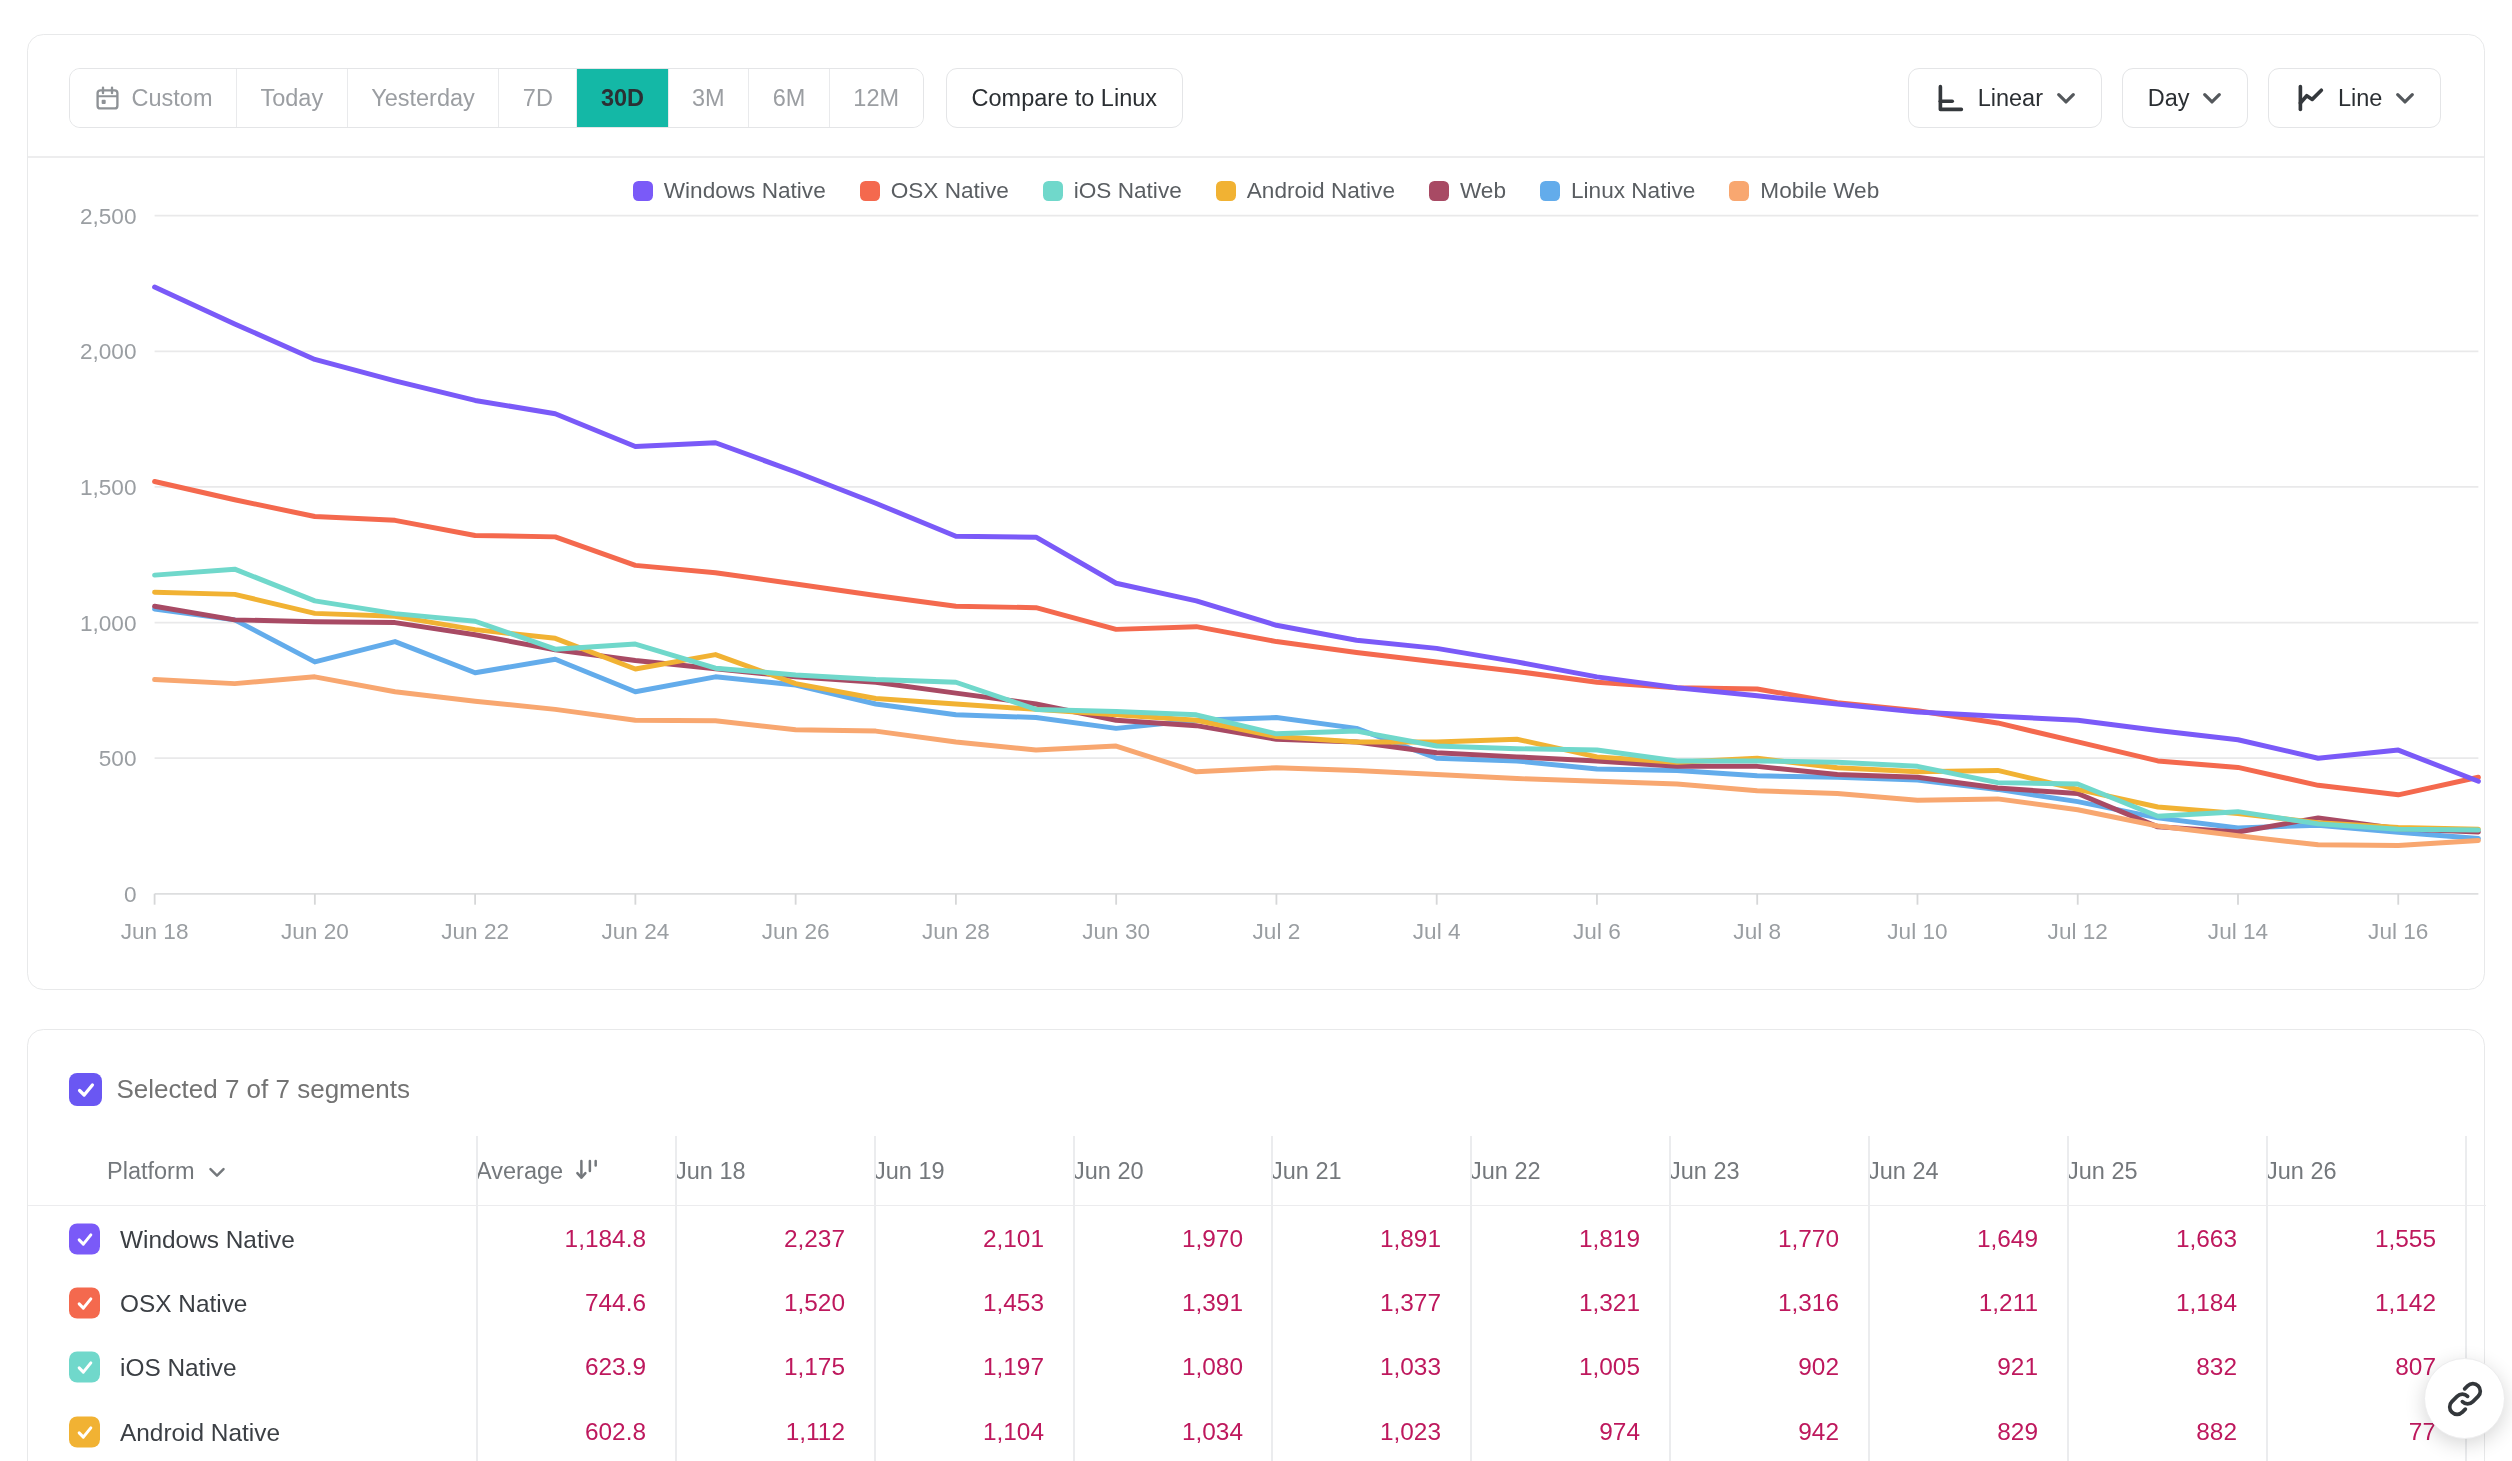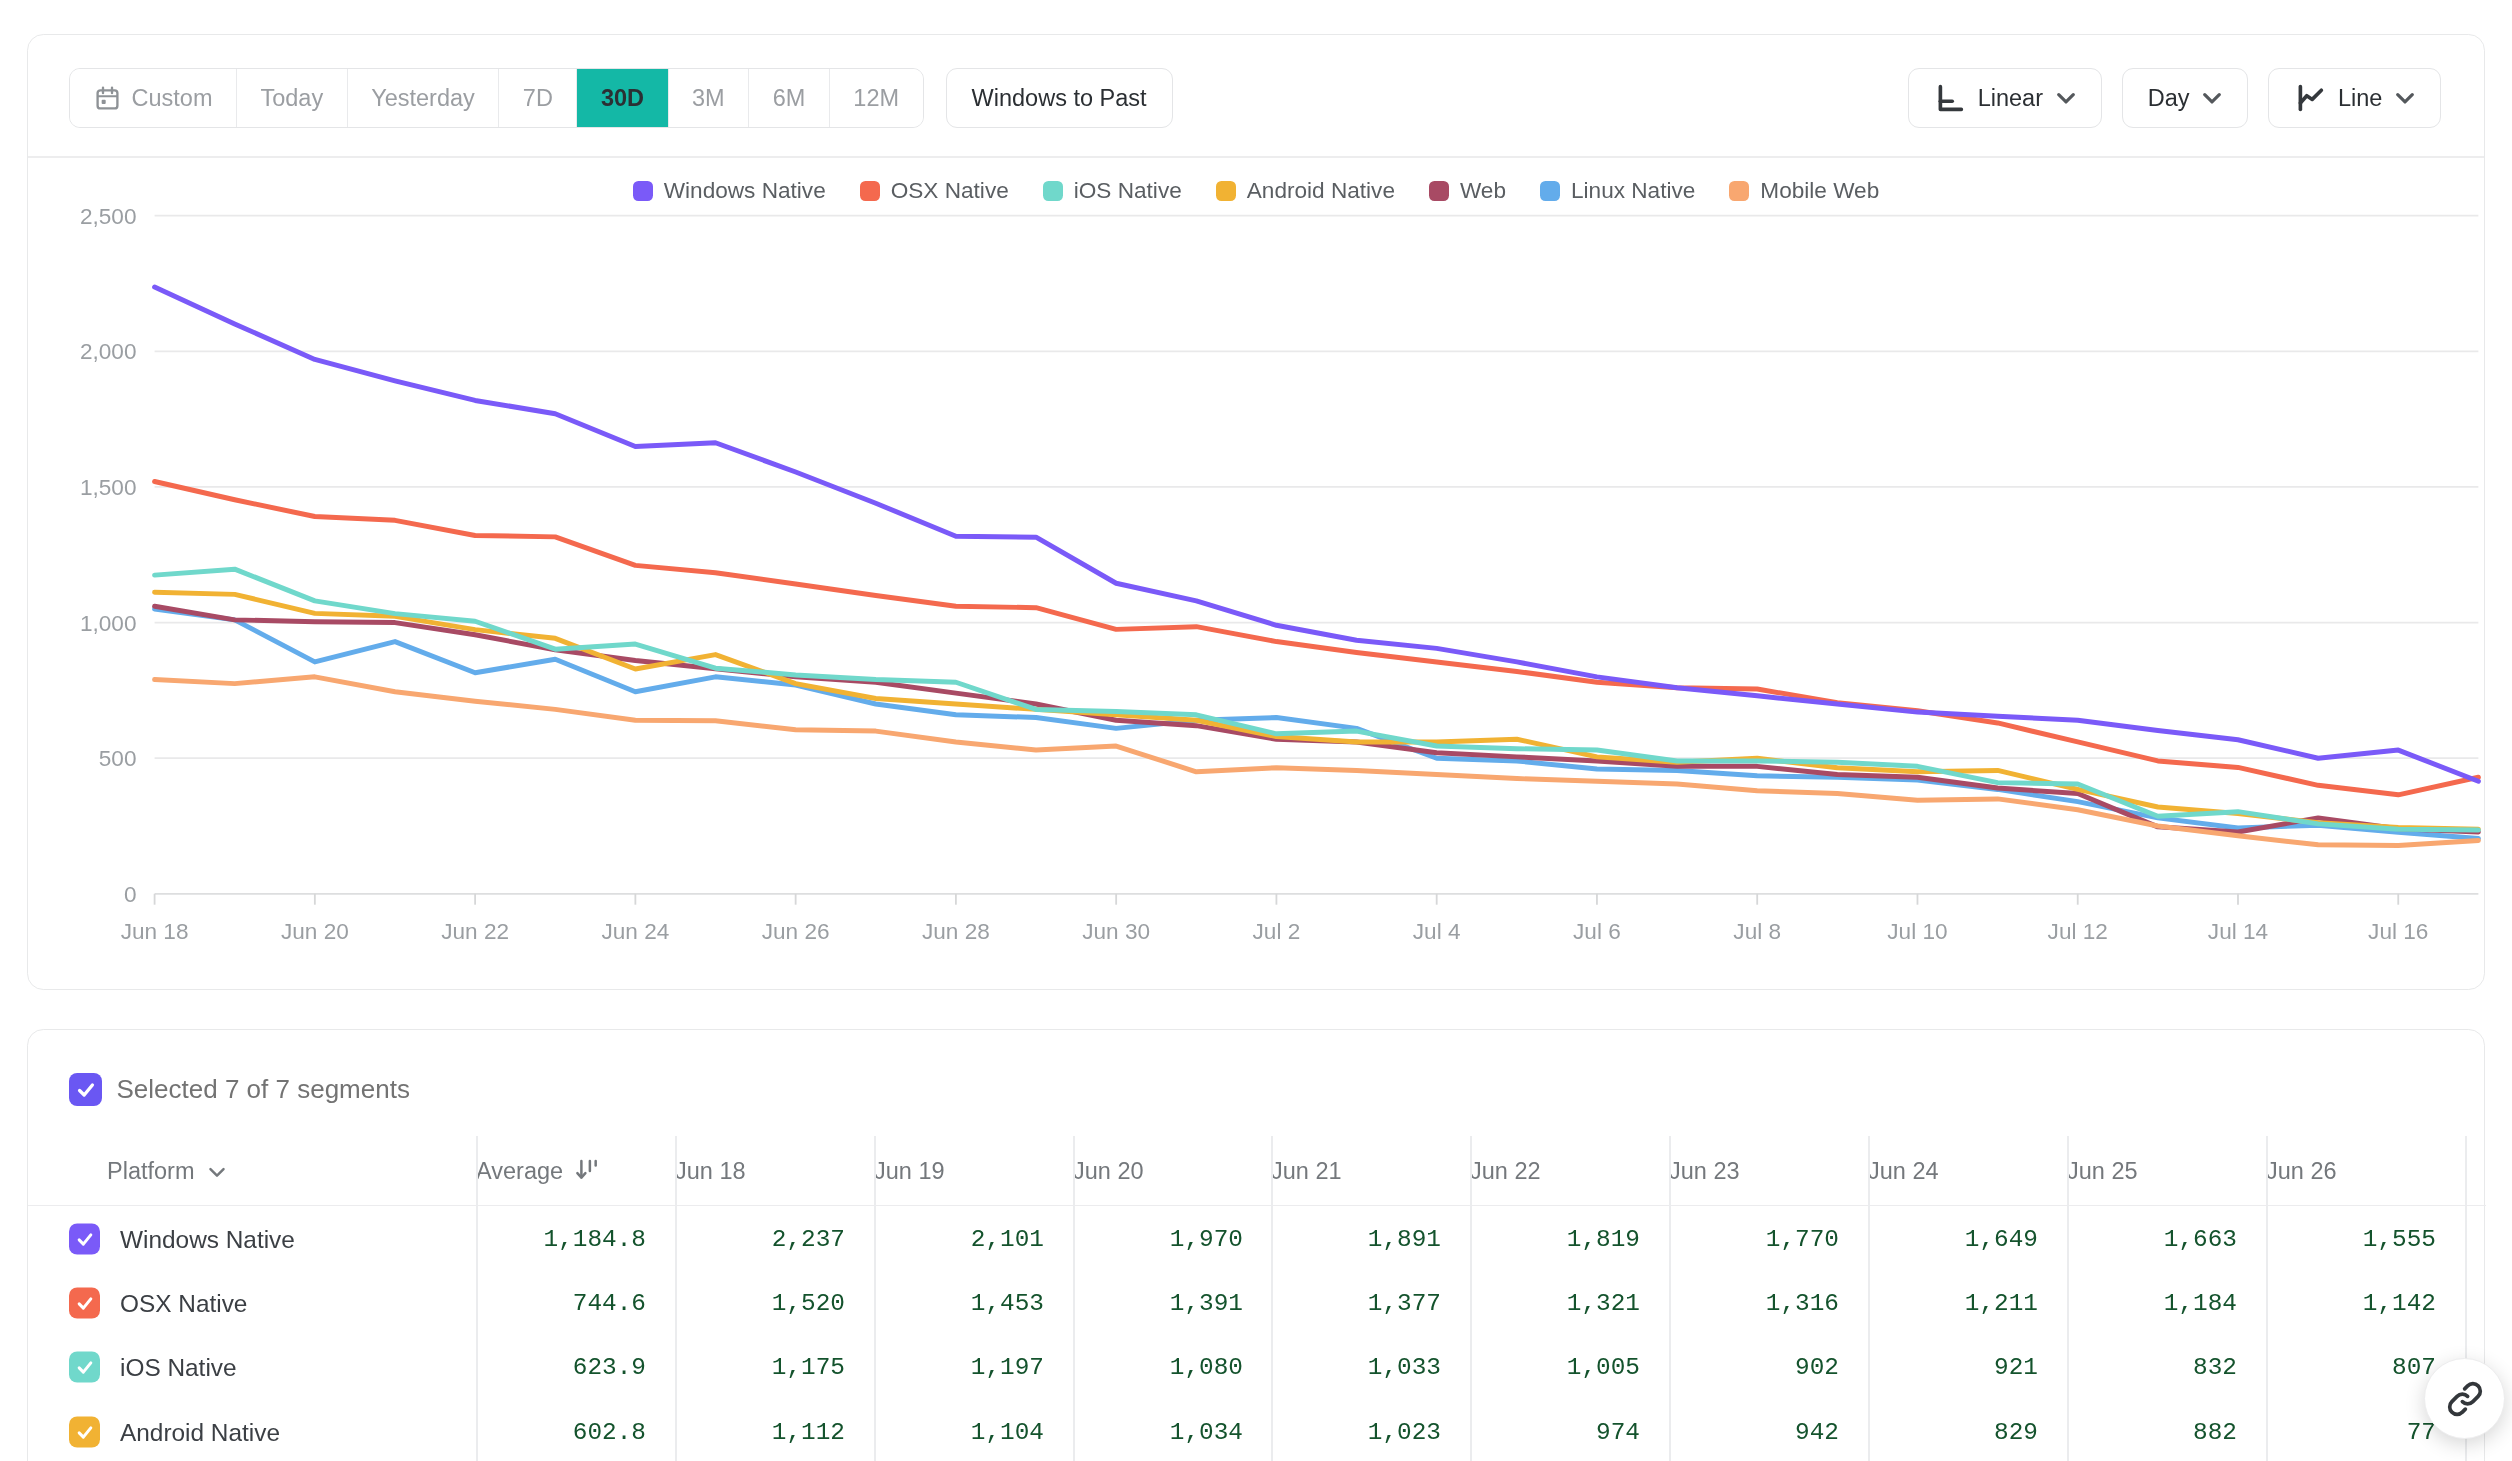--- a/index.html
+++ b/index.html
@@ -47,21 +47,21 @@
   #grid-table { position:absolute; left:0; top:106px; width:2458px; }
   .sep { position:absolute; top:0; bottom:-452px; width:1.8px; background:#ebecee; }
   #header-row { position:absolute; left:0; top:0; width:100%; height:70px; border-bottom:1.8px solid #ececee; }
   .hcell { position:absolute; font-size:23.5px; color:#74787c; top:50%; transform:translateY(-50%); }
   .hcell.right { text-align:left; }
   #rows { position:absolute; left:0; top:71px; width:100%; }
   .trow { position:absolute; left:0; width:100%; height:64px; }
   .row-head { position:absolute; left:41px; top:50%; transform:translateY(-50%); display:flex; align-items:center; gap:20px; }
   .row-name { font-size:24.4px; color:#3b3f44; }
   .cell { position:absolute; top:50%; transform:translateY(-50%); text-align:right;
-          font-family:Liberation Mono, monospace; font-size:24.4px; color:#14532d; }
+          font-family:Liberation Sans, sans-serif; font-size:24.4px; color:#be185d; }
 
   
   #fab { position:absolute; left:2424px; top:1358px; width:81px; height:81px; border-radius:50%;
          background:#fff; border:1.8px solid #ededee; box-shadow:0 5.4px 20px rgba(0,0,0,.16);
          display:flex; align-items:center; justify-content:center; cursor:pointer; }
 </style>
 </head>
 <body>
 
 <section class="card" id="chart-card">
@@ -93,21 +93,21 @@
           <span>3M</span>
         </button>
         <button class="seg-btn">
           <span>6M</span>
         </button>
         <button class="seg-btn">
           <span>12M</span>
         </button>
       </div>
     <button class="btn" id="compare-btn">
-      <span>Windows to Past</span>
+      <span>Compare to Linux</span>
     </button>
     <div class="toolbar-spacer"></div>
     <button class="btn">
       <svg class="chev" width="31" height="31" viewBox="0 0 34 34" style="width:31px;height:31px">
         <path class="icon-stroke" d="M7 4 V29 H30" style="stroke:#34383c;stroke-width:4"></path>
         <path class="icon-stroke" d="M7 20 H20" style="stroke:#34383c;stroke-width:4"></path>
       </svg>
       <span>Linear</span>
       <svg class="chev" viewBox="0 0 22 14">
           <polyline points="3,3 11,11 19,3"></polyline>

